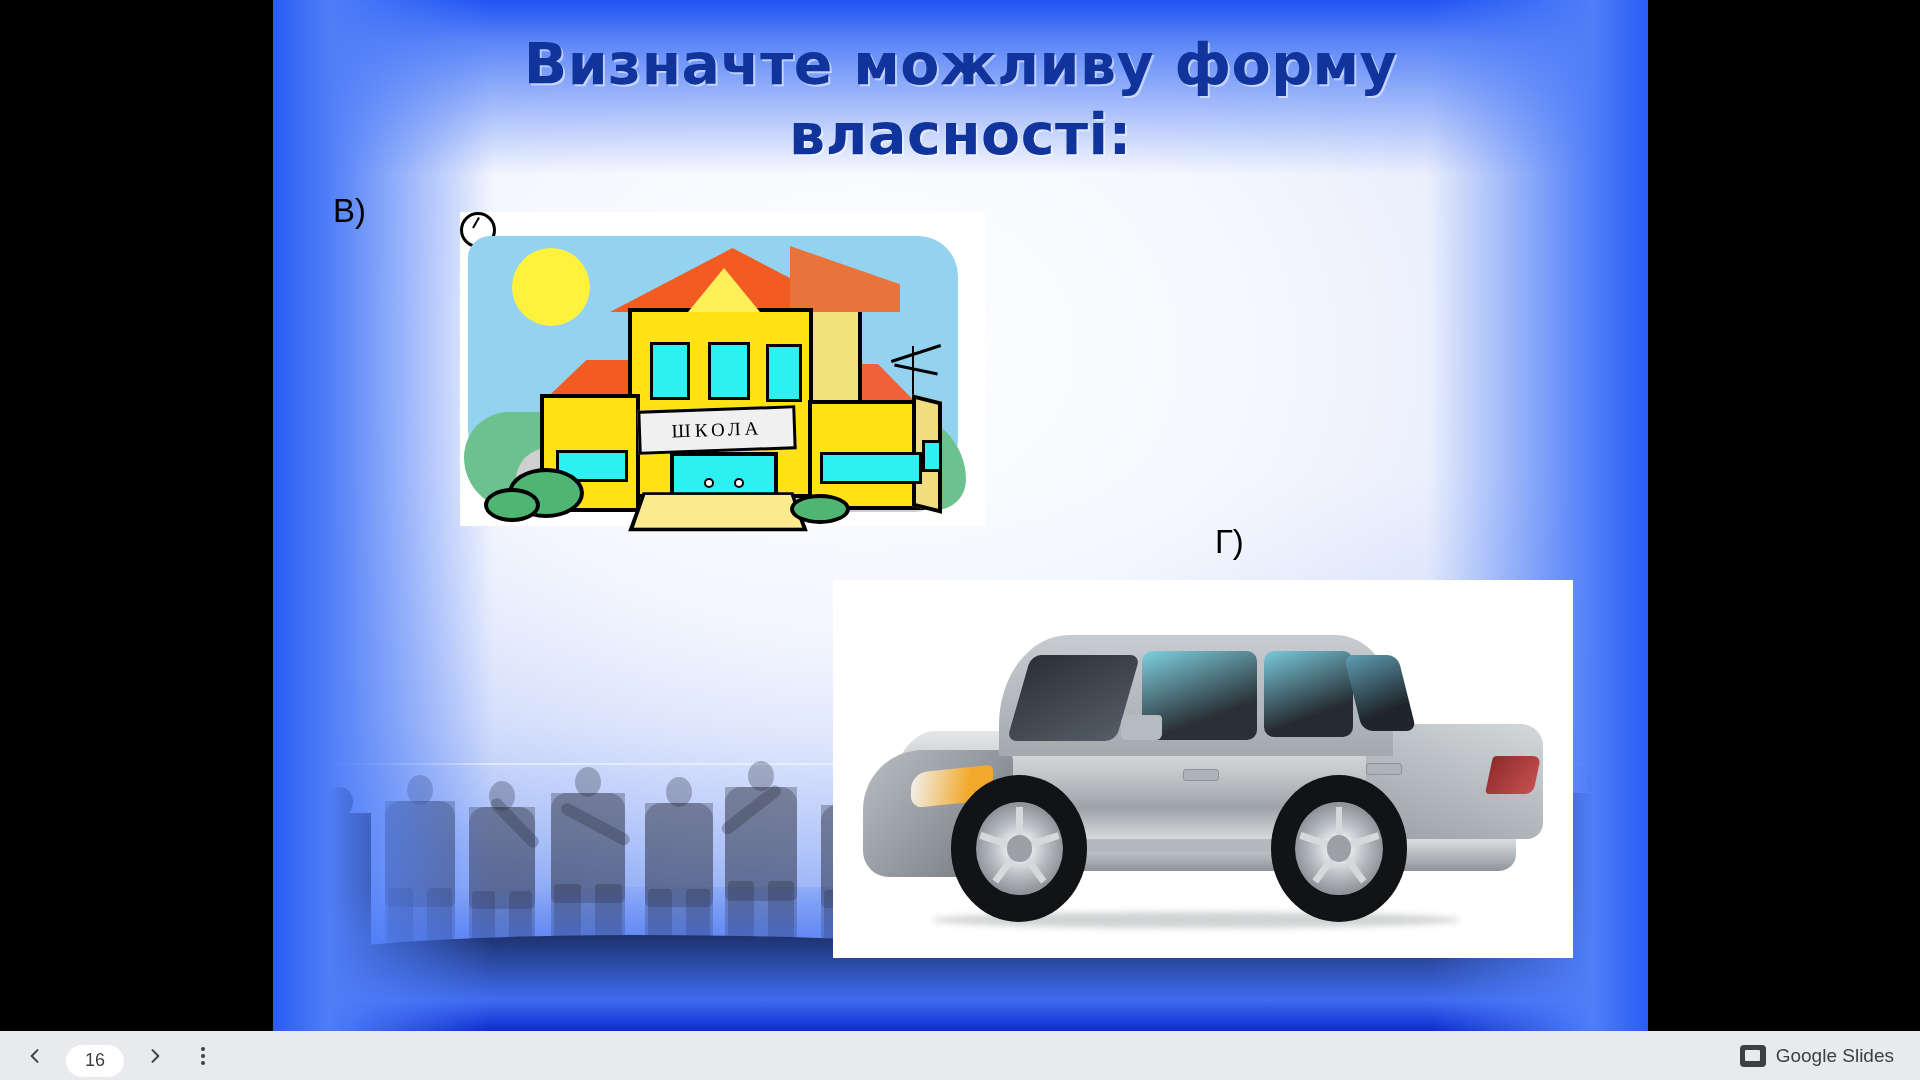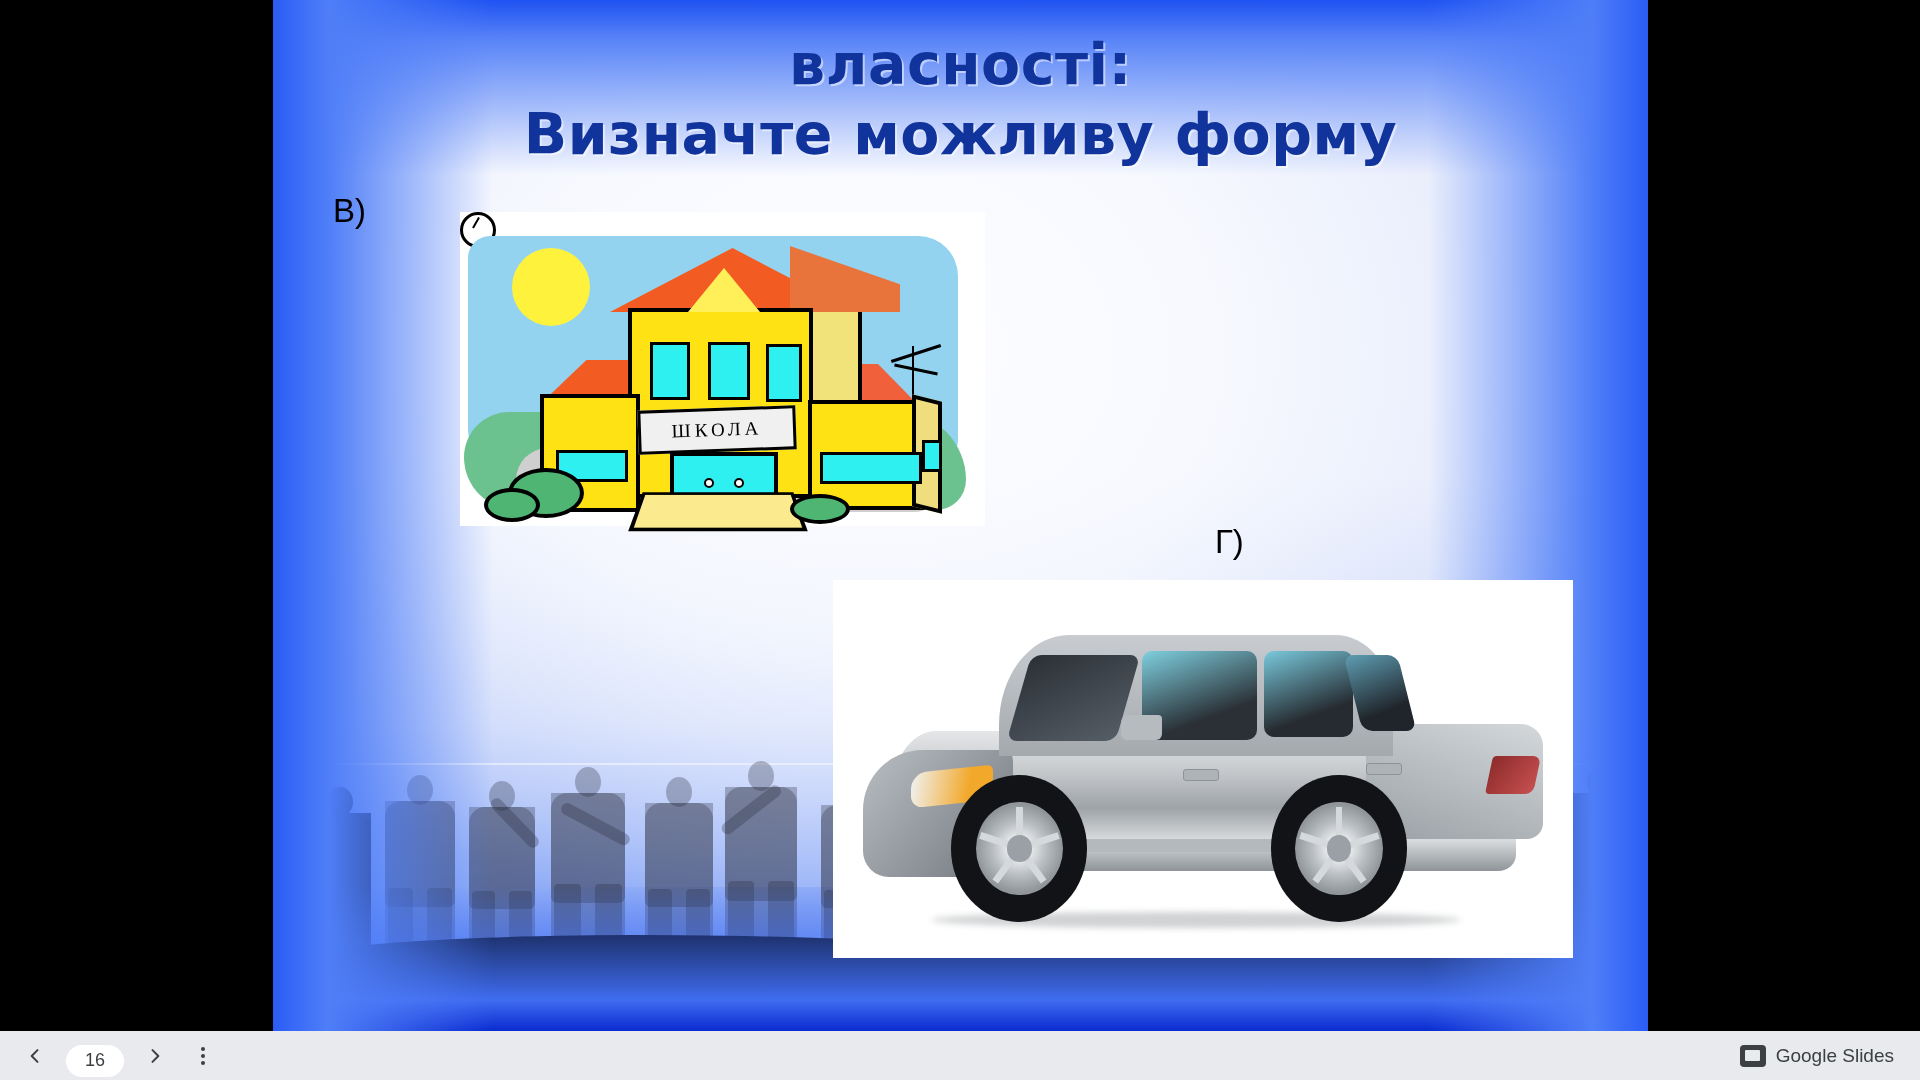--- a/index.html
+++ b/index.html
@@ -246,22 +246,22 @@
           <div class="legL"></div>
           <div class="legR"></div>
         <div class="armU" style="left:-8px;transform:rotate(46deg);"></div>
       </div>
     </div>
 
     <div class="ground"></div>
     <div class="bg-blue"></div>
 
     <div id="title">
+      <div>Визначте можливу форму</div>
       <div>власності:</div>
-      <div>Визначте можливу форму</div>
     </div>
 
     <div class="opt-label" id="label-v">В)</div>
     <div class="opt-label" id="label-g">Г)</div>
 
     <div id="card-school-ext"></div>
 
     <div class="card" id="card-school">
       <div class="school">
         <div class="sky"></div>

